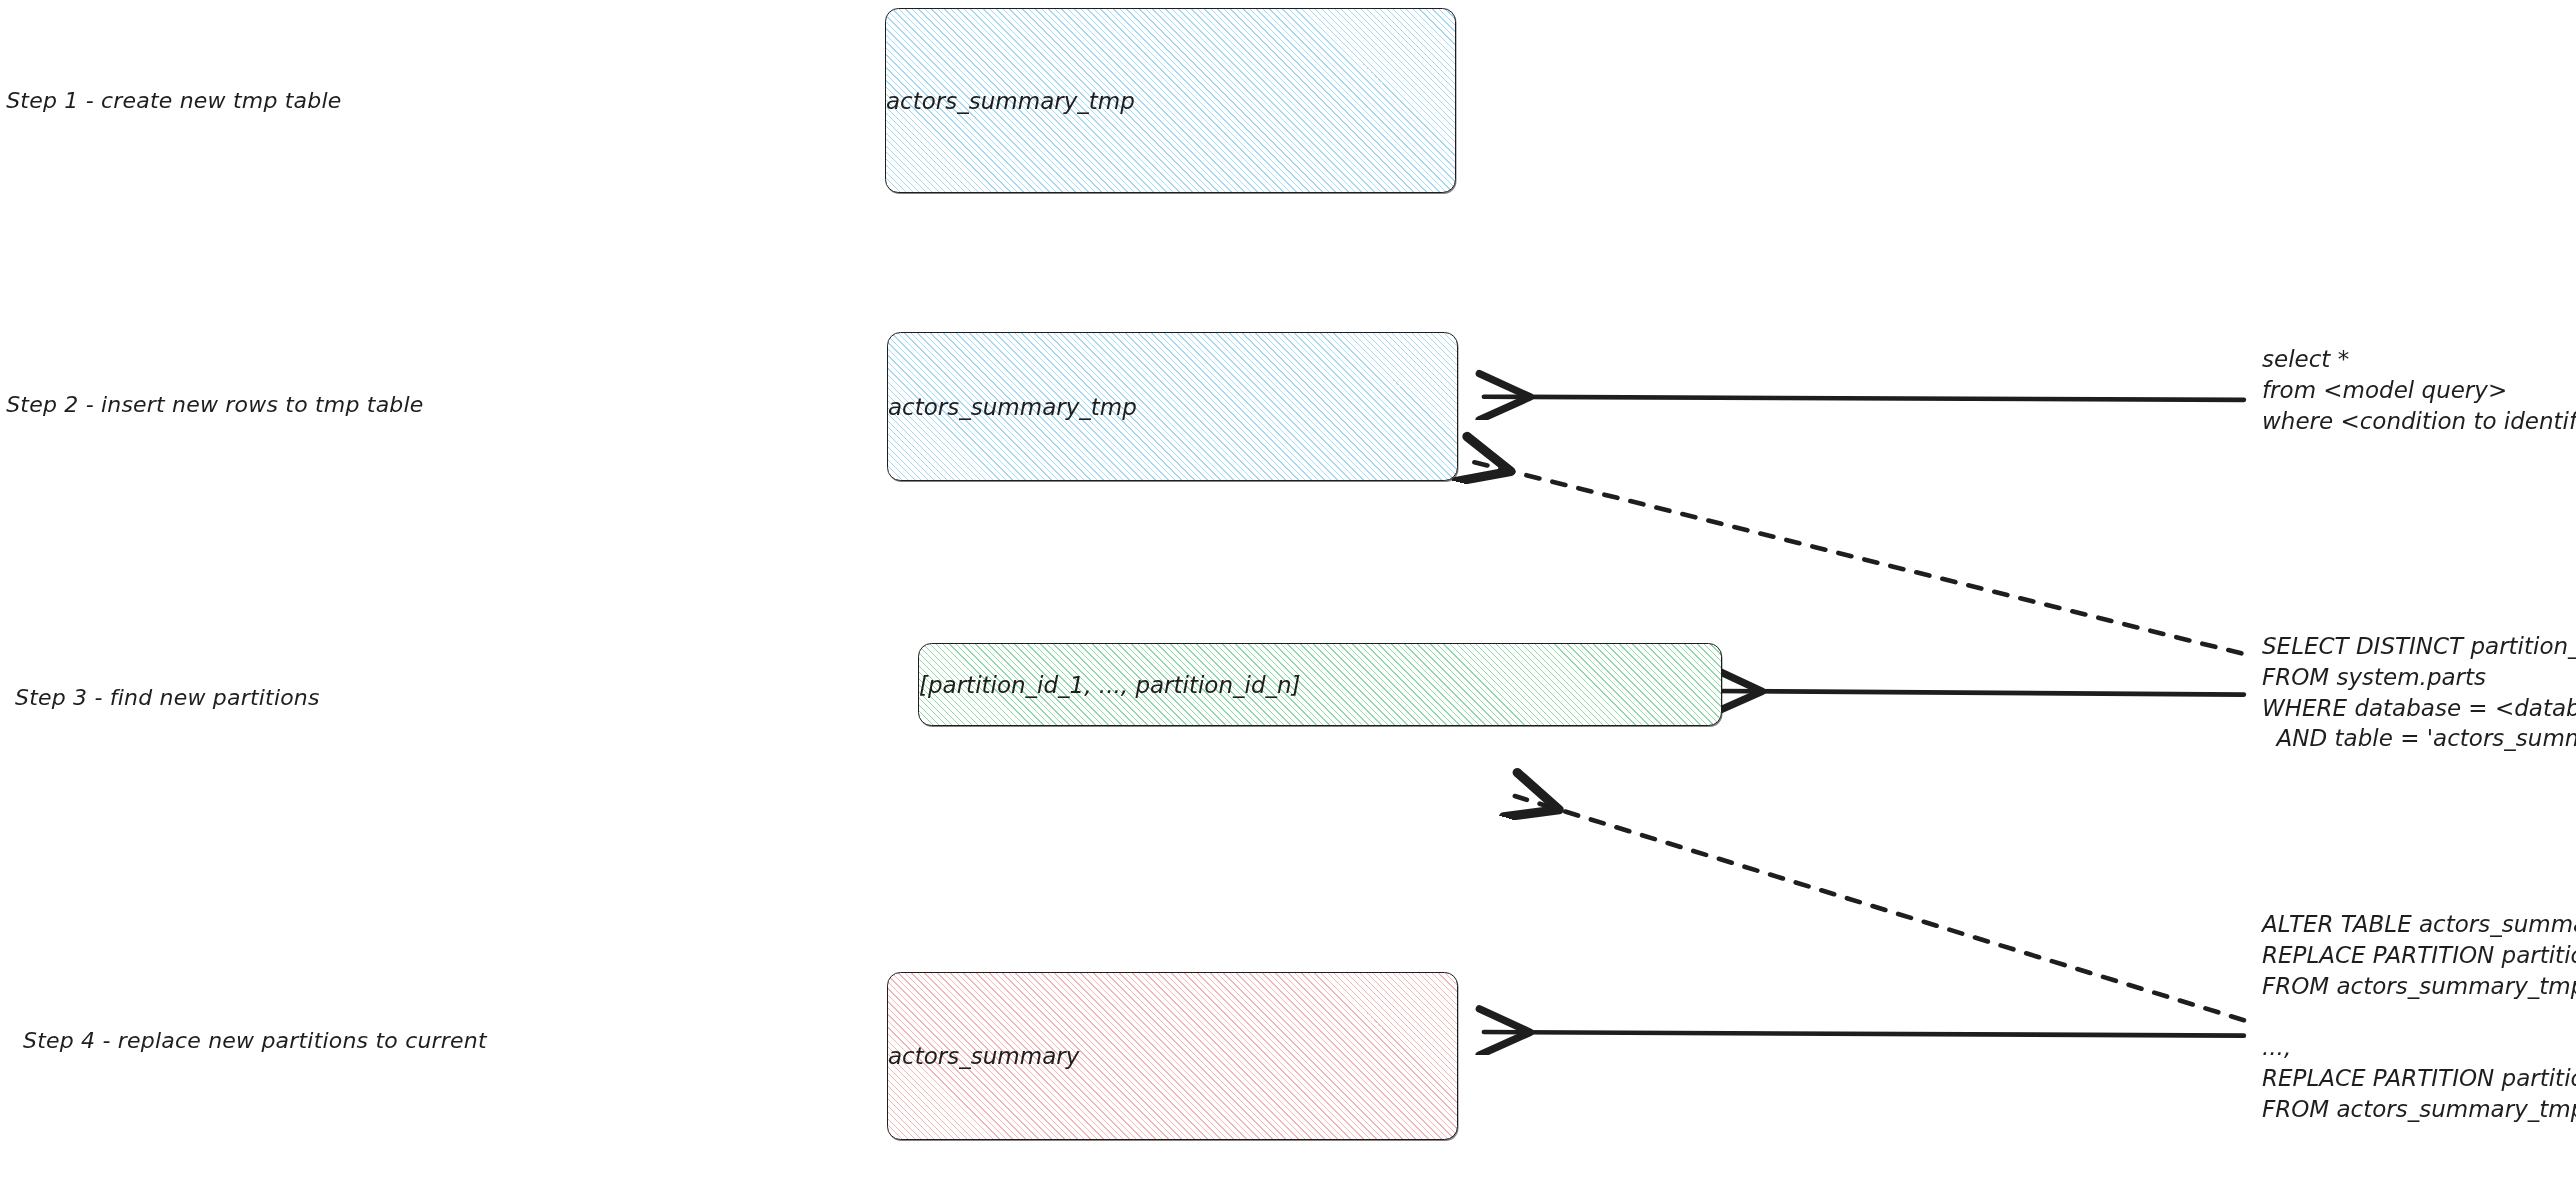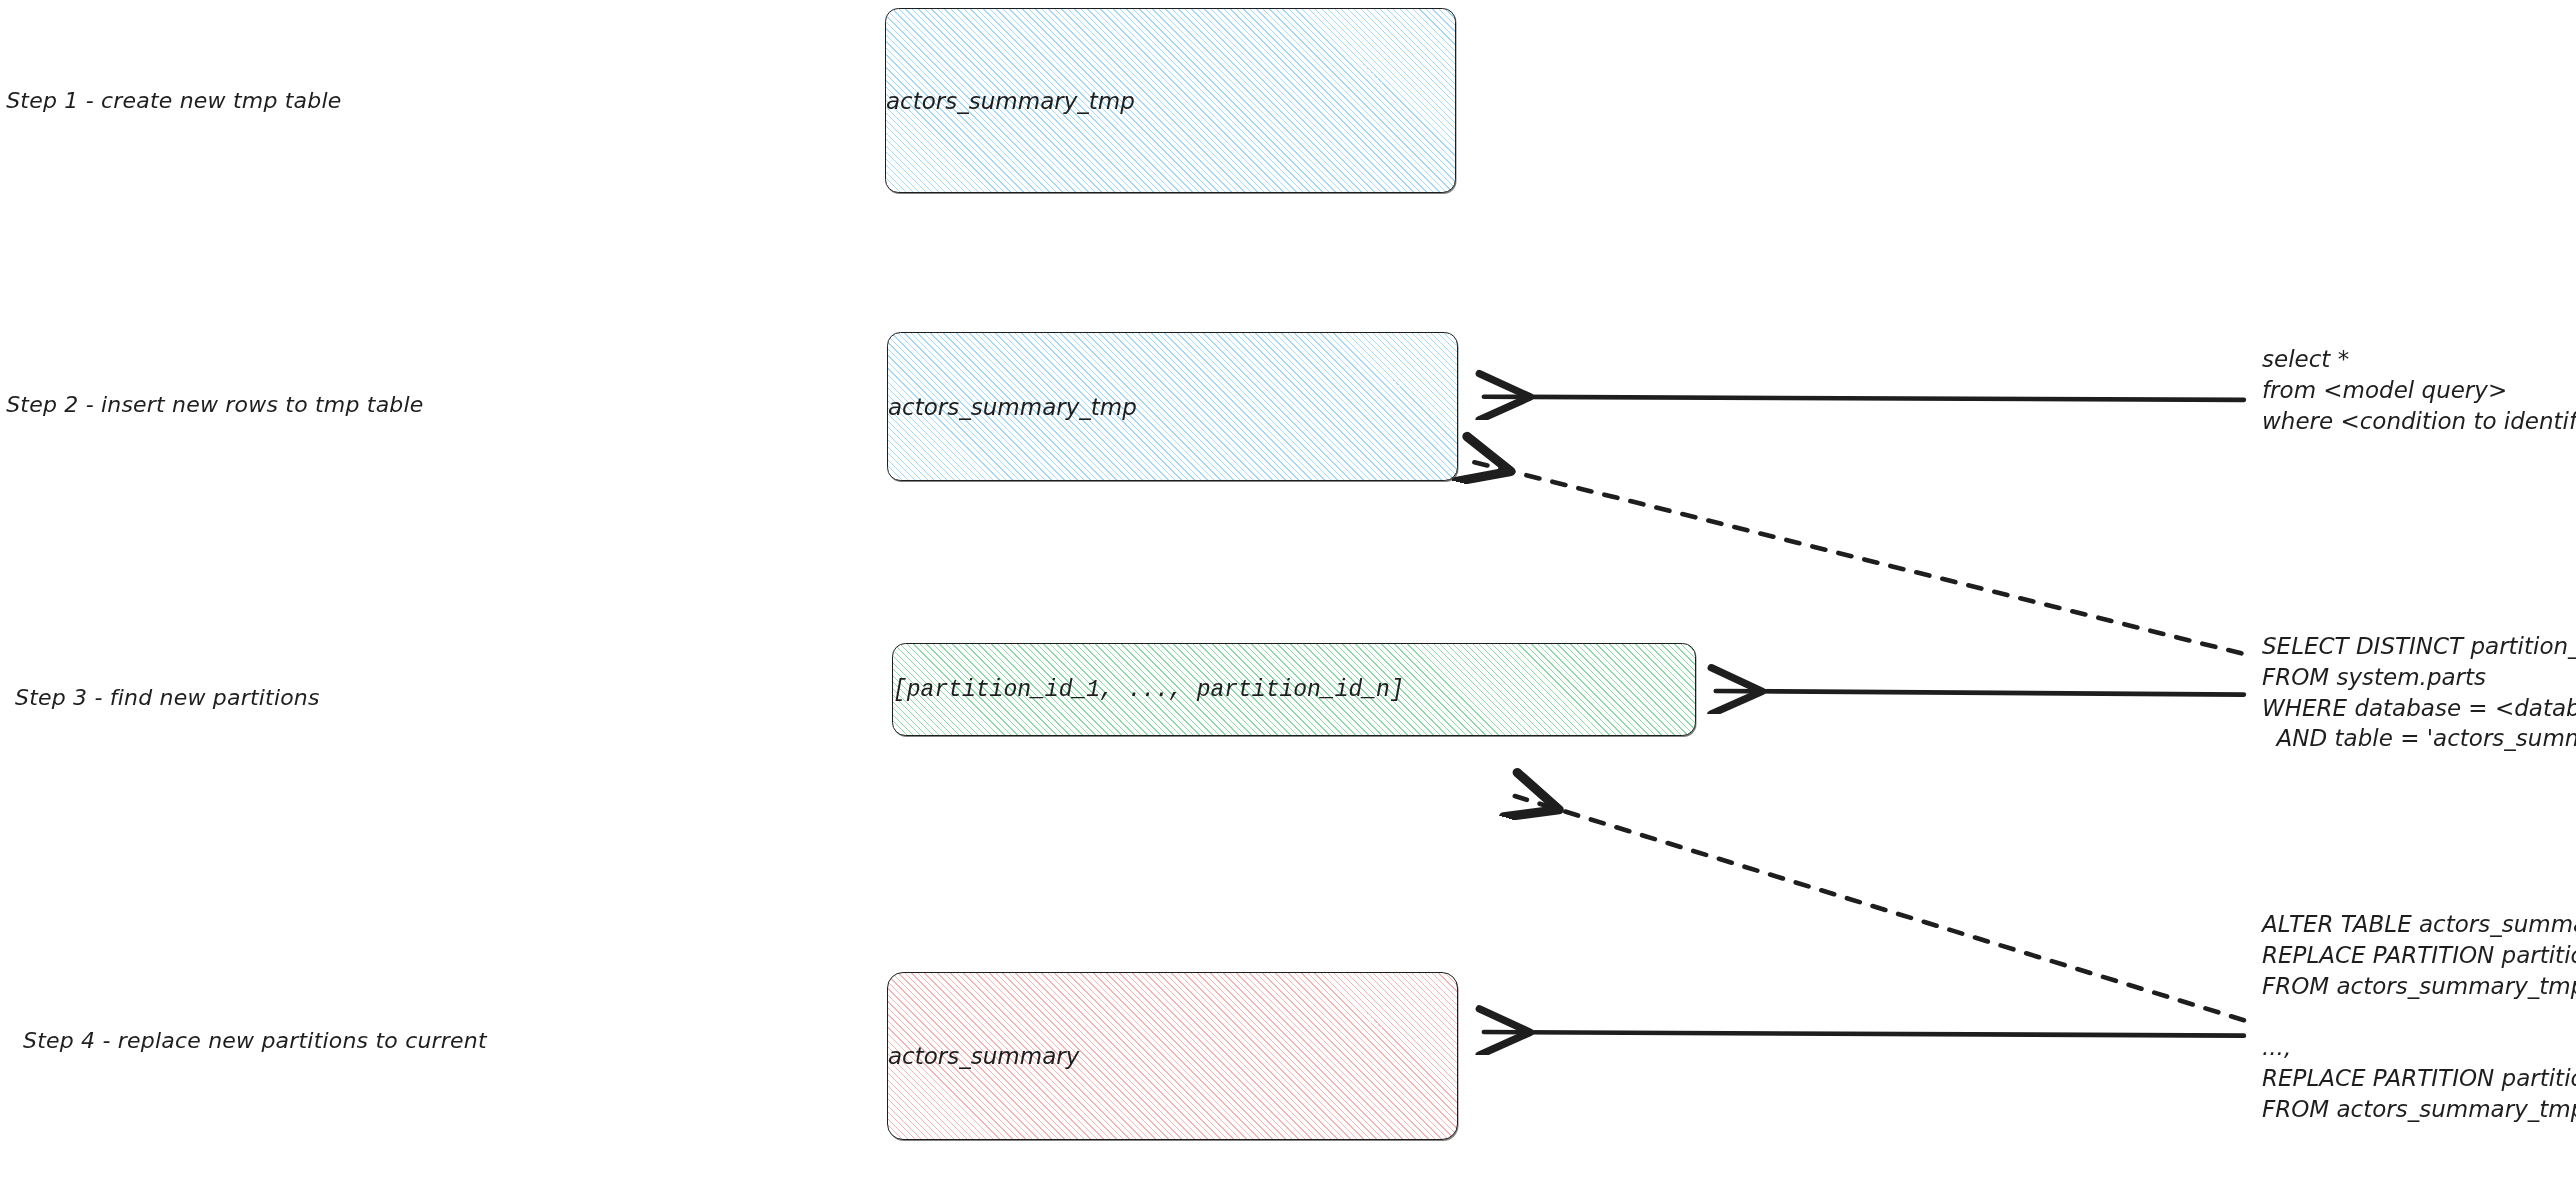--- a/index.html
+++ b/index.html
@@ -19,21 +19,21 @@
         font-style:italic;position:relative;z-index:2;}
 
   .hatch-blue{background-color:#ffffff;
     background-image:repeating-linear-gradient(45deg,
       #a5d8f3 0px,#a5d8f3 1px,transparent 1px,transparent 4.6px);}
   .hatch-green{background-color:#ffffff;
     background-image:repeating-linear-gradient(45deg,
       #8fd9a8 0px,#8fd9a8 1px,transparent 1px,transparent 4.6px);}
   .hatch-pink{background-color:#ffffff;
     background-image:repeating-linear-gradient(45deg,
-      #f3b6b6 0px,#f3b6b6 1px,transparent 1px,transparent 4.6px);border-radius:16px;}
+      #f3b6b6 0px,#f3b6b6 1px,transparent 1px,transparent 4.6px);}
 
   .sqlblock{position:absolute;font-size:23px;line-height:1.34;
      color:#1e1e1e;white-space:pre;font-style:italic;}
 
   svg.edges{position:absolute;left:0;top:0;width:3650px;height:1199px;
      pointer-events:none;}
 </style>
 </head>
 <body>
 
@@ -81,21 +81,21 @@
   <div class="step-label" style="left:23px;top:1028px;">Step 4 - replace new partitions to current</div>
 
   <div class="node hatch-blue" style="left:885px;top:8.2px;width:571px;height:185px;">
     <span class="label">actors_summary_tmp</span>
   </div>
 
   <div class="node hatch-blue" style="left:887px;top:332px;width:571px;height:149px;">
     <span class="label">actors_summary_tmp</span>
   </div>
 
-  <div class="node hatch-green" style="left:892px;top:643px;width:804px;height:93px;font-family:Liberation Mono, monospace;">
+  <div class="node hatch-green" style="left:918px;top:643px;width:804px;height:83px;">
     <span class="label">[partition_id_1, ..., partition_id_n]</span>
   </div>
 
   <div class="node hatch-pink" style="left:887px;top:972px;width:571px;height:168px;">
     <span class="label">actors_summary</span>
   </div>
 
   <div class="sqlblock" style="left:2262px;top:344px;">select *
 from &lt;model query&gt;
 where &lt;condition to identify new&gt;</div>

